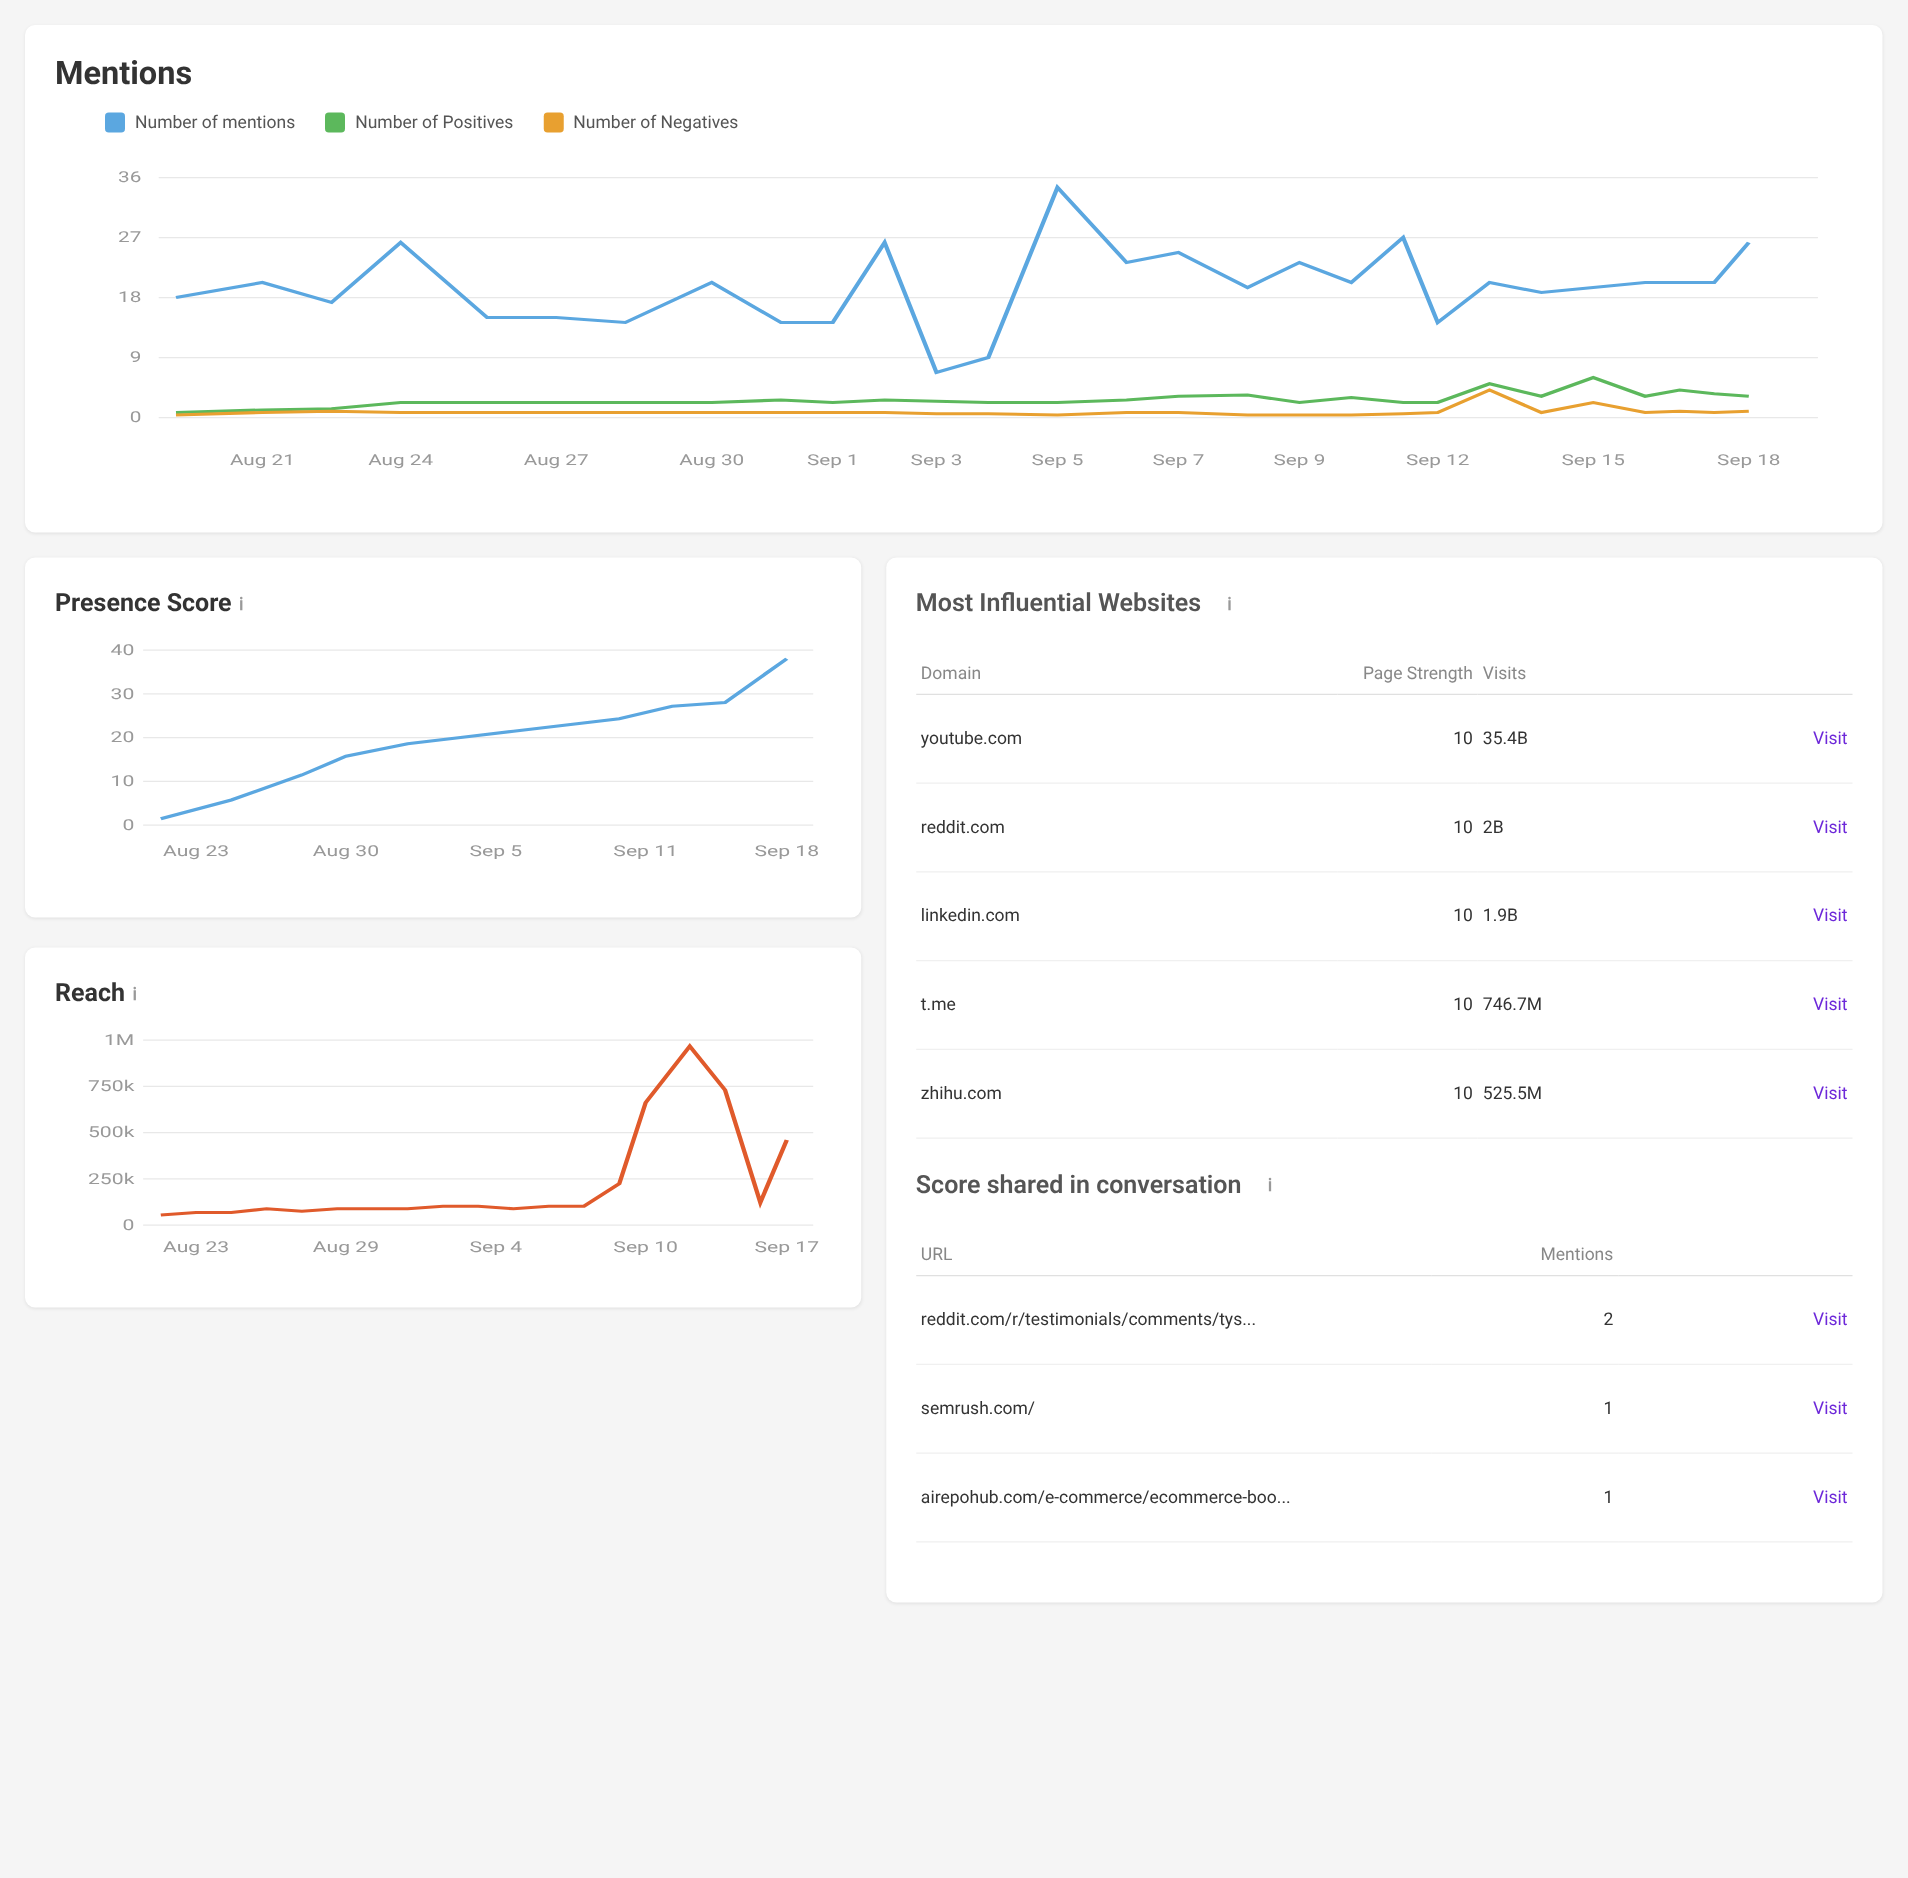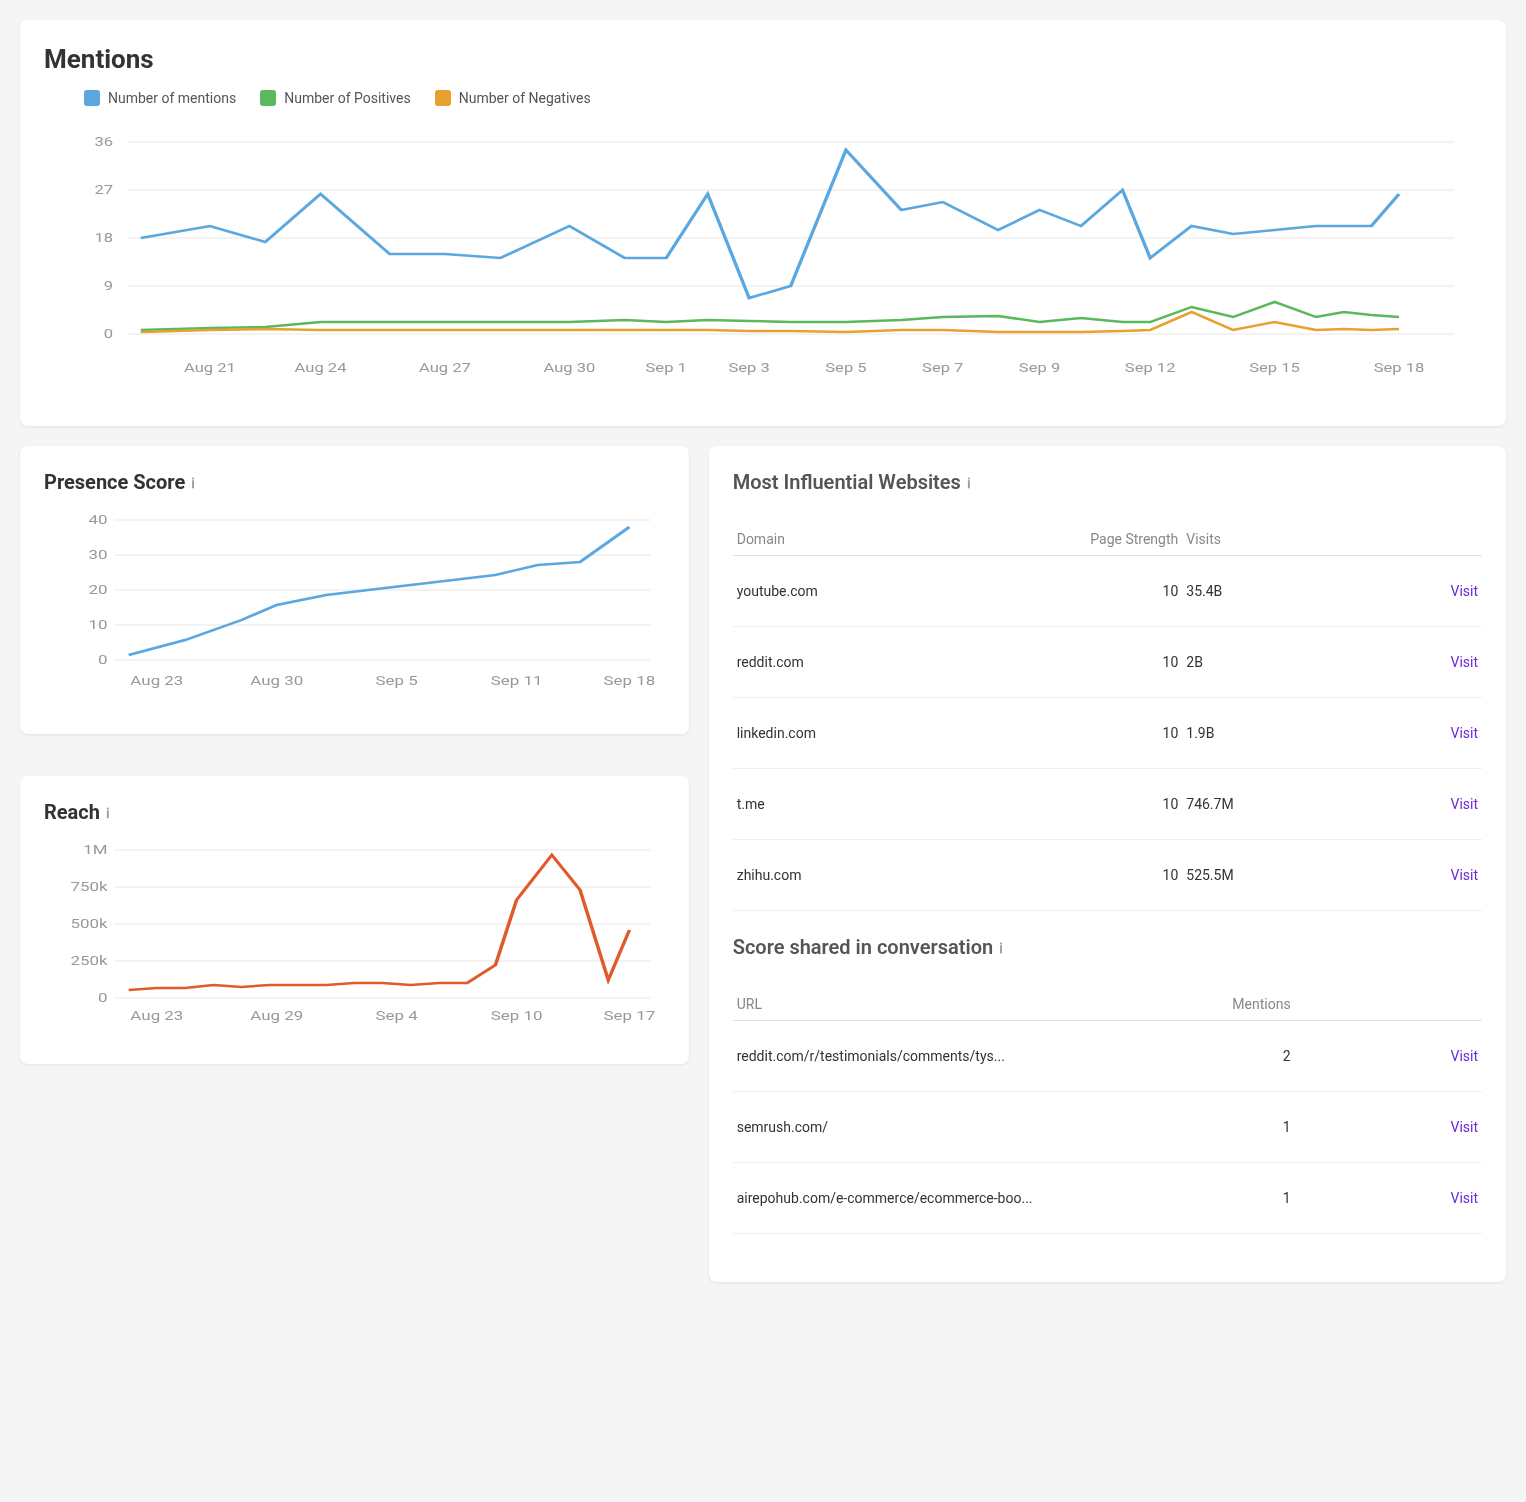--- a/index.html
+++ b/index.html
@@ -8,28 +8,28 @@
     .section-title { font-size: 26px; font-weight: 700; margin-bottom: 16px; }
     .legend { display: flex; gap: 24px; margin-bottom: 16px; align-items: center; padding-left: 40px; }
     .legend-item { display: flex; align-items: center; gap: 8px; font-size: 14px; color: #555; }
     .legend-box { width: 16px; height: 16px; border-radius: 3px; }
     .chart-area { position: relative; width: 100%; height: 280px; }
     .chart-svg { width: 100%; height: 100%; }
     .y-axis-label { font-size: 12px; fill: #999; }
     .x-axis-label { font-size: 12px; fill: #999; }
     .grid-line { stroke: #e8e8e8; stroke-width: 1; }
     .bottom-section { display: flex; gap: 20px; }
-    .left-panels { display: flex; flex-direction: column; gap: 22px; width: 45%; }
+    .left-panels { display: flex; flex-direction: column; gap: 4px; width: 45%; }
     .right-panel { flex: 1; }
     .sub-title { font-size: 20px; font-weight: 700; margin-bottom: 16px; display: flex; align-items: center; gap: 6px; }
     .info-icon { font-size: 14px; color: #999; cursor: help; }
     .sub-chart-area { position: relative; width: 100%; height: 200px; }
     .reach-chart-area { position: relative; width: 100%; height: 200px; }
     .table-section { margin-bottom: 24px; }
-    .table-header { font-size: 20px; font-weight: 600; color: #555; margin-bottom: 8px; display: flex; align-items: center; gap: 6px; }
+    .table-header { font-size: 20px; font-weight: 600; color: #555; margin-bottom: 8px; display: flex; align-items: center; gap: 21px; }
     table { width: 100%; border-collapse: collapse; margin-top: 29px; }
     th { text-align: left; padding: 8px 4px; font-size: 14px; color: #888; font-weight: 400; border-bottom: 1px solid #e0e0e0; }
     td { padding: 27px 4px; font-size: 14px; border-bottom: 1px solid #f0f0f0; }
     .visit-link { color: #6d28d9; cursor: pointer; text-decoration: none; }
     .col-domain { width: 45%; }
     .col-strength { width: 15%; text-align: right; }
     .col-visits { width: 20%; }
     .col-action { width: 20%; text-align: right; }
     .col-url { width: 55%; }
     .col-mentions { width: 20%; text-align: right; }

